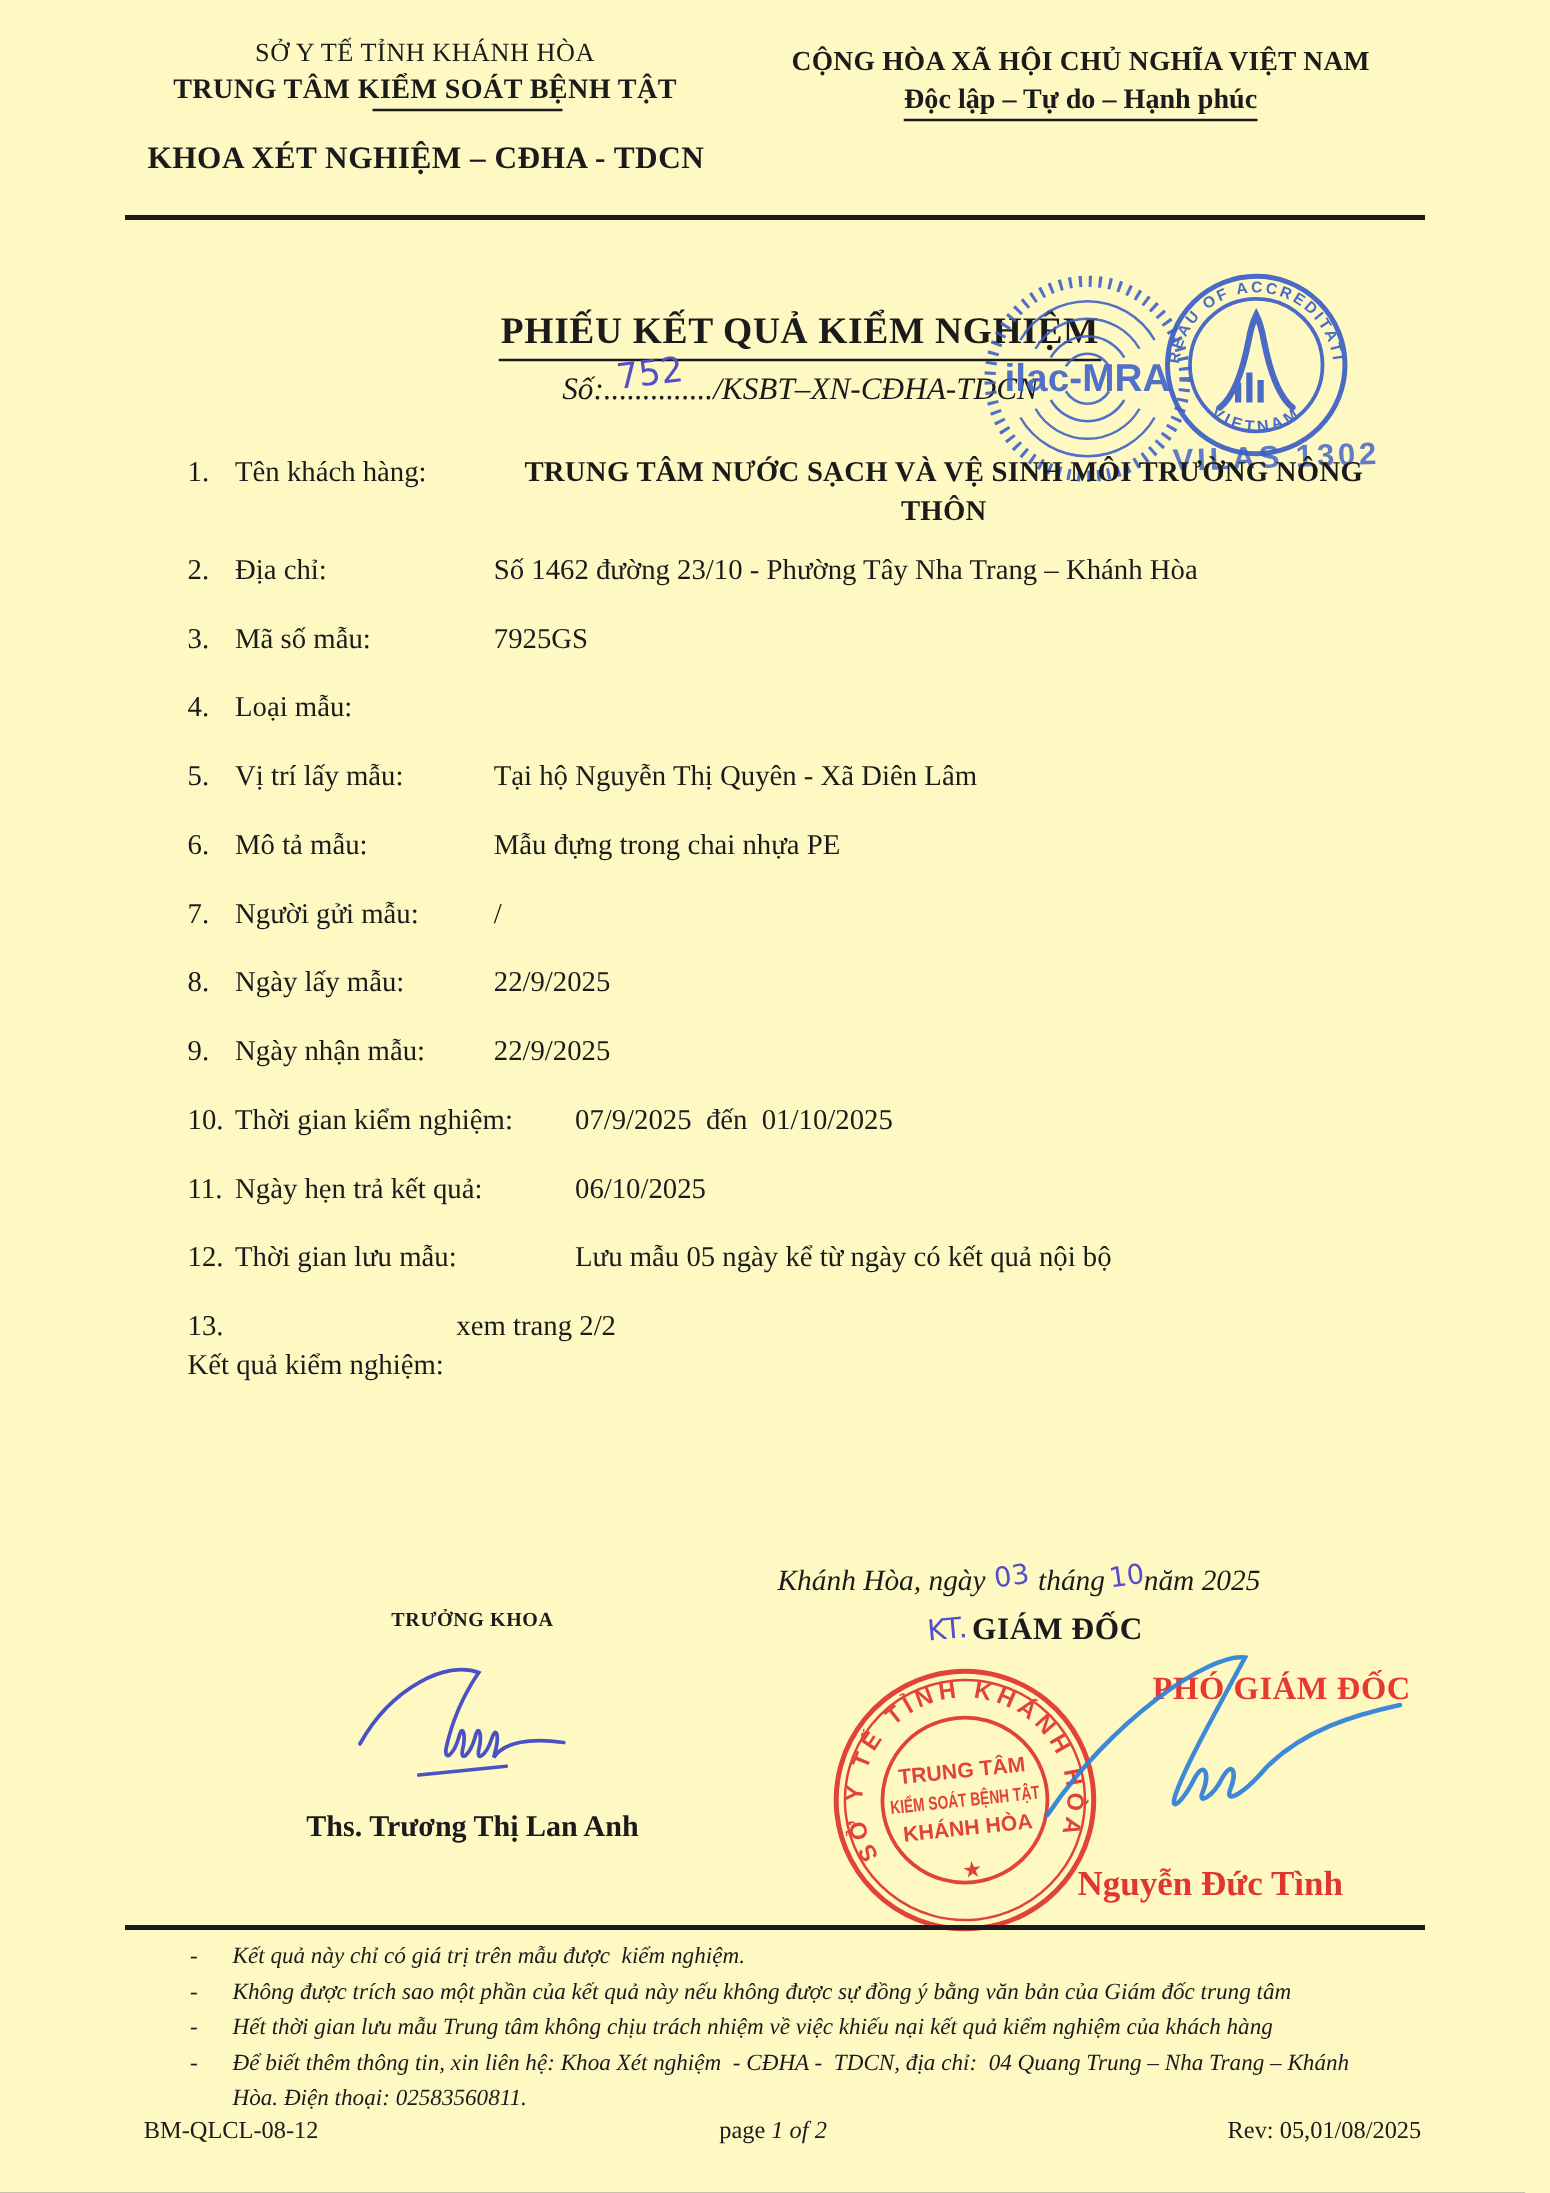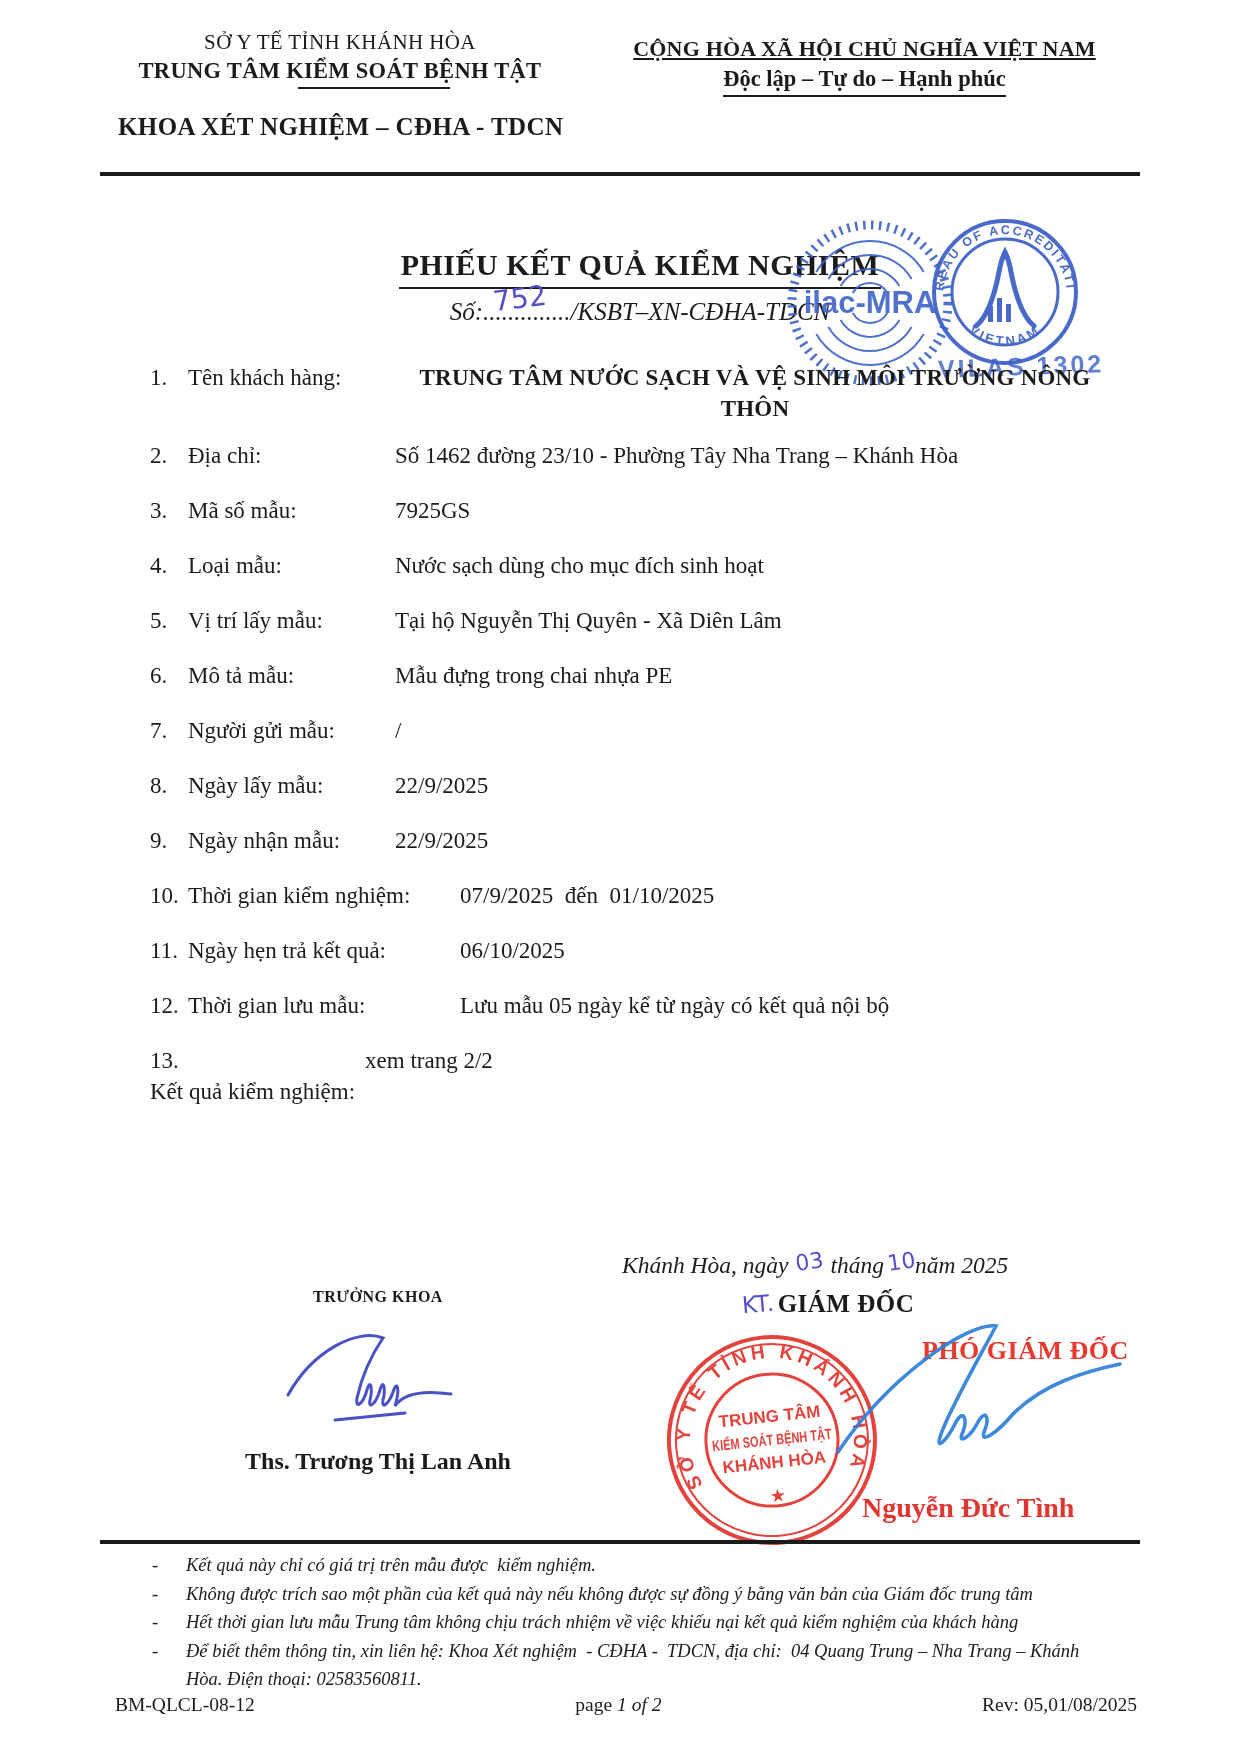--- a/index.html
+++ b/index.html
@@ -1,28 +1,28 @@
 <!DOCTYPE html>
 <html><head>
 <meta charset="utf-8">
 <style>
   html,body { margin:0; padding:0; background:#9a9a9a; }
   .page {
     position:relative; width:1240px; height:1754px; margin:0 auto;
-    background:#ffffff; color:#1b1b1b; overflow:hidden;
+    background:#fef9c3; color:#1b1b1b; overflow:hidden;
     font-family:"Liberation Serif", serif;
   }
   
   .header-left { position:absolute; left:112px; top:30px; width:456px; text-align:center; }
   .hl1 { font-size:21px; letter-spacing:0.4px; }
   .hl2 { font-size:22.5px; font-weight:bold; margin-top:3px; letter-spacing:0.3px; }
   .hl2-underline { width:152px; height:0; border-bottom:2.4px solid #1b1b1b; margin:3px 0 0 186px; }
   .hl3 { font-size:25px; font-weight:bold; text-align:left; margin-top:24px; padding-left:6px; letter-spacing:0.4px; }
   .header-right { position:absolute; left:612px; top:36px; width:505px; text-align:center; }
-  .hr1 { font-size:22px; font-weight:bold; letter-spacing:0.2px;text-decoration:underline; }
+  .hr1 { font-size:22px; font-weight:bold; letter-spacing:0.2px; }
   .hr2 { display:inline-block; font-size:22.5px; font-weight:bold; margin-top:4px; border-bottom:2.4px solid #1b1b1b; padding-bottom:3px; }
   .header-rule { position:absolute; left:100px; top:172px; width:1040px; height:4px; background:#1b1b1b; }
 
   
   .title-block { position:absolute; left:20px; top:248px; width:1240px; text-align:center; }
   .doc-title { display:inline-block; font-size:30px; font-weight:bold; letter-spacing:0.5px;
                border-bottom:2.6px solid #1b1b1b; padding:0 2px 5px;text-align:center; }
   .doc-no { font-size:25px; font-style:italic; margin-top:9px; }
   .dots { position:relative; display:inline-block; }
   .hw-number { position:absolute; left:10px; top:-16px; font-family:"DejaVu Sans", sans-serif;
@@ -159,21 +159,20 @@
           <span class="num">3.</span>
           <span>Mã số mẫu:</span>
         </div>
       <div class="value">7925GS</div>
     </div>
     <div class="row">
       <div class="cell-label">
           <span class="num">4.</span>
           <span>Loại mẫu:</span>
         </div>
-      <div class="value">Nước sạch dùng cho mục đích sinh hoạt</div>
     </div>
     <div class="row">
       <div class="cell-label">
           <span class="num">5.</span>
           <span>Vị trí lấy mẫu:</span>
         </div>
       <div class="value">Tại hộ Nguyễn Thị Quyên - Xã Diên Lâm</div>
     </div>
     <div class="row">
       <div class="cell-label">

